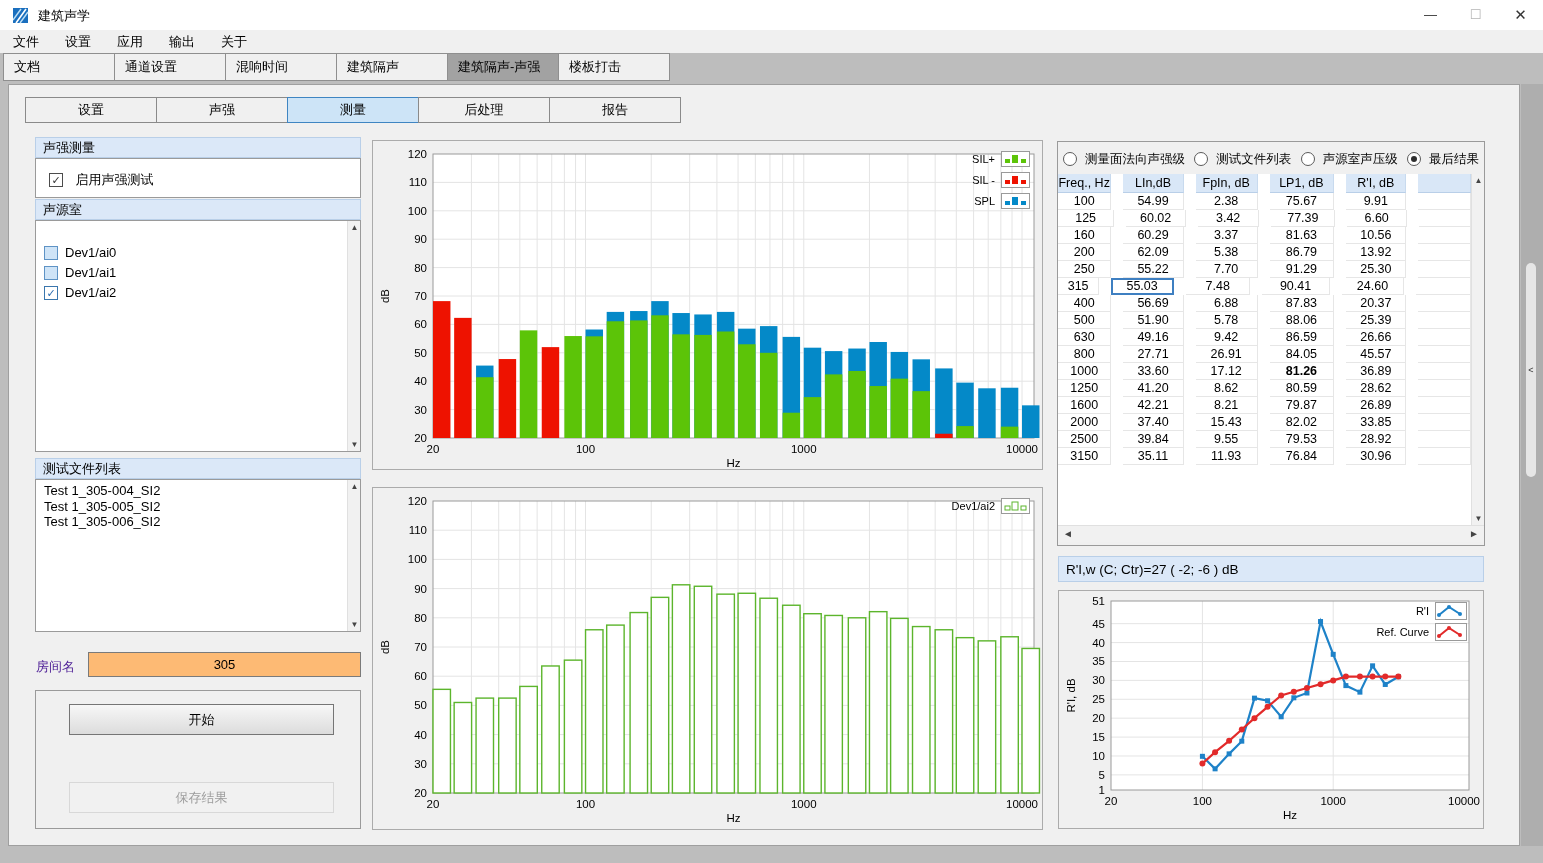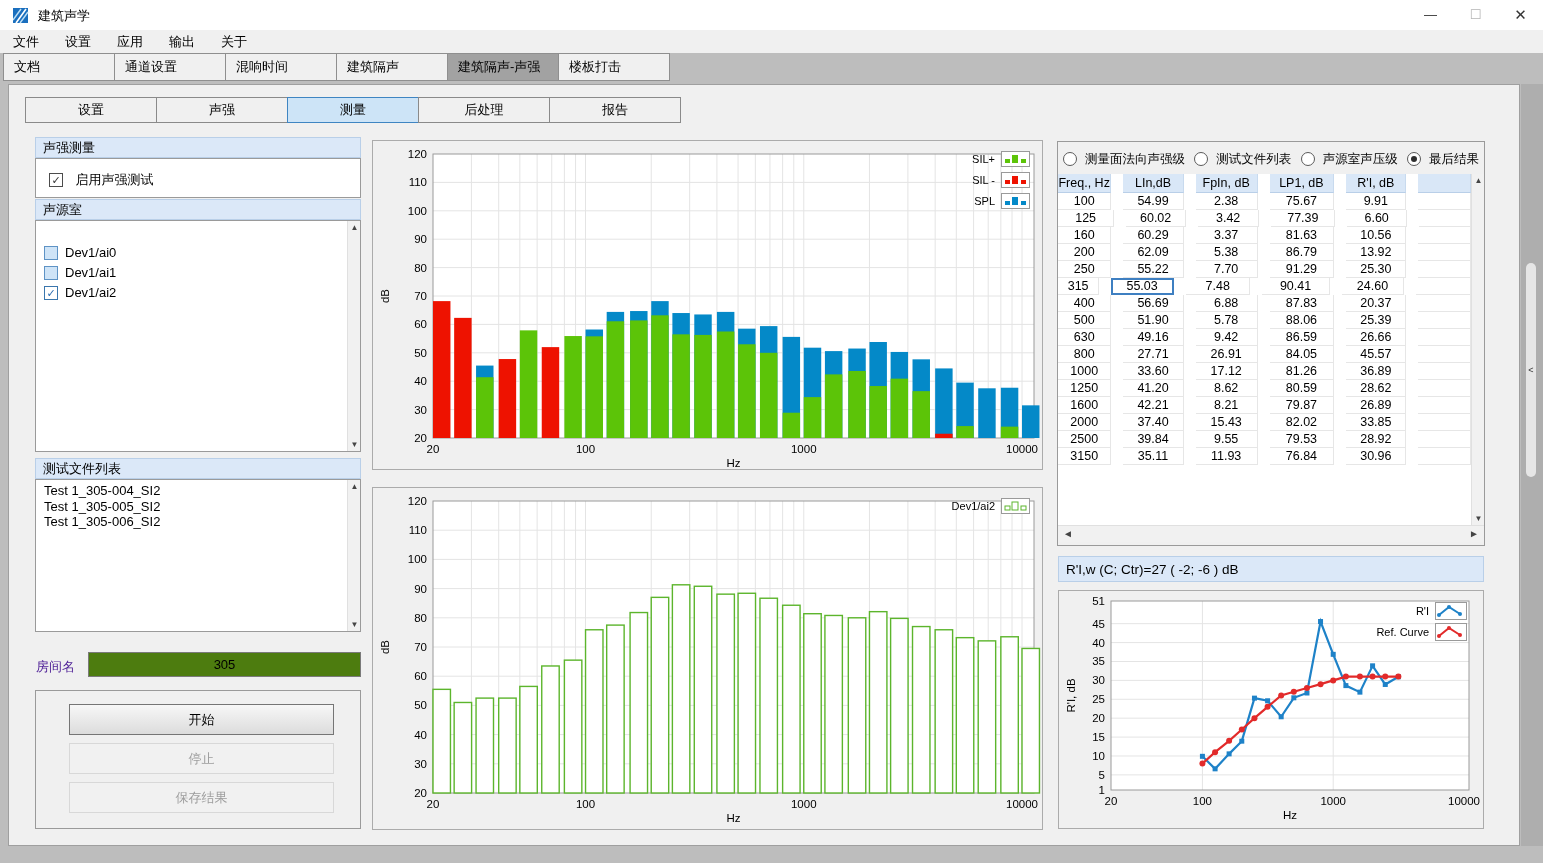--- a/index.html
+++ b/index.html
@@ -58,21 +58,21 @@
   .legend{position:absolute;right:12px;top:7px;text-align:center;}
   .legrow{display:flex;justify-content:flex-end;align-items:center;height:21px;font-size:11px;color:#000;}
   .legicon{display:inline-block;box-sizing:border-box;border:1px solid #9a9a9a;background:#fff;margin-left:6px;}
   
   #tablewrap{position:absolute;left:1058px;top:174px;width:413px;height:351px;background:#fff;overflow:hidden;}
   .trow{display:flex;gap:12px;}
   .tcell{box-sizing:border-box;height:17px;line-height:16px;font-size:12.5px;text-align:center;
      border-right:1px solid #e6e6e6;border-bottom:1px solid #e6e6e6;overflow:hidden;}
   .thead .tcell{height:19px;line-height:18px;background:#d9e7f7;border-right:1px solid #c8daee;border-bottom:1px solid #b9cfe8;}
   .tcell.selcell{outline:2px solid #3e7fc1;outline-offset:-2px;}
-  #roominput{position:absolute;box-sizing:border-box;text-align:center;font-size:13px;border:1px solid #7a7a7a;background:#4d7c0f;
+  #roominput{position:absolute;box-sizing:border-box;text-align:center;font-size:13px;border:1px solid #7a7a7a;background:#fdba74;
      font-family:"Liberation Sans","DejaVu Sans",sans-serif;}
   .label13{position:absolute;font-size:13px;color:#4c1d95;}
 </style>
 </head>
 <body>
 
 <div id="win">
 
   <div id="titlebar">
     <span id="appicon">
@@ -127,21 +127,20 @@
       </div>
     <div class="vscroll" style="right:0;top:0;height:151px;">
       <span class="sarrow" style="top:0;">▲</span>
       <span class="sarrow" style="bottom:0;">▼</span>
     </div>
   </div>
   <span class="label13" style="left:36px;top:658px;">房间名</span>
   <input id="roominput" style="left: 88px; top: 652px; width: 273px; height: 25px;" value="305">
   <div class="whitebox" style="left:35px;top:690px;width:326px;height:139px;background:#f0f0f0;">
     <div class="btn" id="btn-start" style="left:33px;top:13px;">开始</div>
-    <div class="btn disabled" id="btn-stop" style="left:33px;top:52px;">停止</div>
     <div class="btn disabled" id="btn-save" style="left:33px;top:91px;">保存结果</div>
   </div>
 
   <div class="chart-panel" id="panel-top" style="left:372px;top:140px;width:671px;height:330px;">
       <svg width="669" height="328" style="position:absolute;left:0;top:0;">
         <rect x="60" y="13" width="601" height="284" fill="#fff"></rect>
         <line x1="98.42864182157226" y1="13" x2="98.42864182157226" y2="297" stroke="#e4e4e4"></line>
         <line x1="125.69419710527856" y1="13" x2="125.69419710527856" y2="297" stroke="#e4e4e4"></line>
         <line x1="146.84300482453574" y1="13" x2="146.84300482453574" y2="297" stroke="#e4e4e4"></line>
         <line x1="164.12283892685082" y1="13" x2="164.12283892685082" y2="297" stroke="#e4e4e4"></line>
@@ -475,21 +474,21 @@
           <div class="tcell" style="width: 70px;">27.71</div>
           <div class="tcell" style="width: 72px;">26.91</div>
           <div class="tcell" style="width: 75px;">84.05</div>
           <div class="tcell" style="width: 70px;">45.57</div>
           <div class="tcell" style="width: 61px;"></div>
         </div>
         <div class="trow">
           <div class="tcell" style="width: 62px;">1000</div>
           <div class="tcell" style="width: 70px;">33.60</div>
           <div class="tcell" style="width: 72px;">17.12</div>
-          <div class="tcell" style="width: 75px;">81.26</div>
+          <div class="tcell" style="width: 75px; font-weight: bold;">81.26</div>
           <div class="tcell" style="width: 70px;">36.89</div>
           <div class="tcell" style="width: 61px;"></div>
         </div>
         <div class="trow">
           <div class="tcell" style="width: 62px;">1250</div>
           <div class="tcell" style="width: 70px;">41.20</div>
           <div class="tcell" style="width: 72px;">8.62</div>
           <div class="tcell" style="width: 75px;">80.59</div>
           <div class="tcell" style="width: 70px;">28.62</div>
           <div class="tcell" style="width: 61px;"></div>

